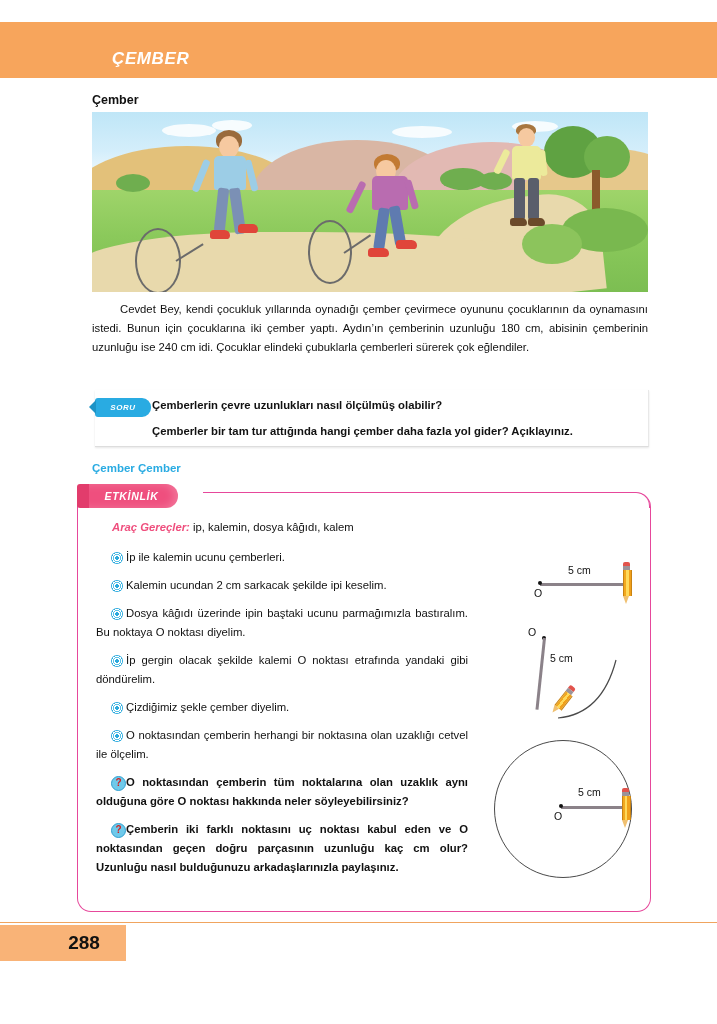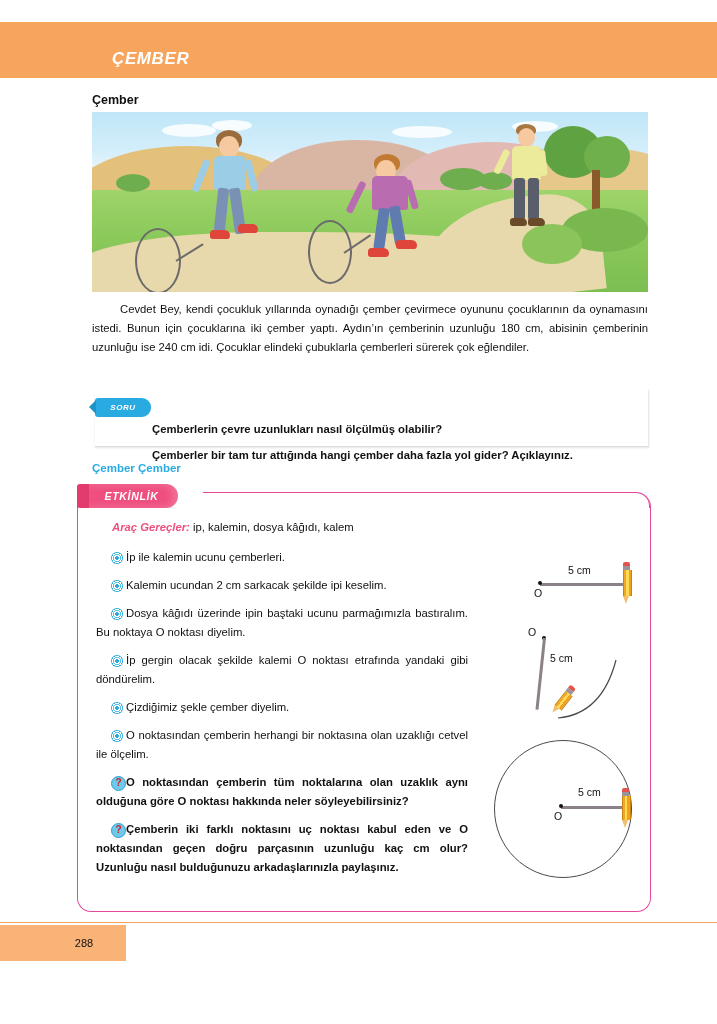--- a/index.html
+++ b/index.html
@@ -172,21 +172,20 @@
     width: 0; height: 0;
     border-top: 7px solid transparent;
     border-bottom: 7px solid transparent;
     border-right: 7px solid #1d93c6;
   }
   .soru-lines {
     position: absolute;
     left: 57px;
     top: 2px;
     width: 490px;
-    margin-top: 24px;
   }
   .soru-line {
     font-size: 11.3px;
     font-weight: 700;
     line-height: 26px;
     color: #111111;
   }
 
   
   .sub-heading {
@@ -389,22 +388,22 @@
   .page-number-box {
     position: absolute;
     left: 0; top: 925px;
     width: 126px; height: 36px;
     background: #f9b377;
     display: flex;
     align-items: center;
     justify-content: center;
   }
   .page-number {
-    font-size: 11px;
-    font-weight: 400;
+    font-size: 19px;
+    font-weight: 700;
     color: #111111;
     padding-left: 42px;
     text-align: center;
   }
 </style>
 </head>
 <body>
 
 <div class="header-band"></div>
 <div class="header-title">ÇEMBER</div>

